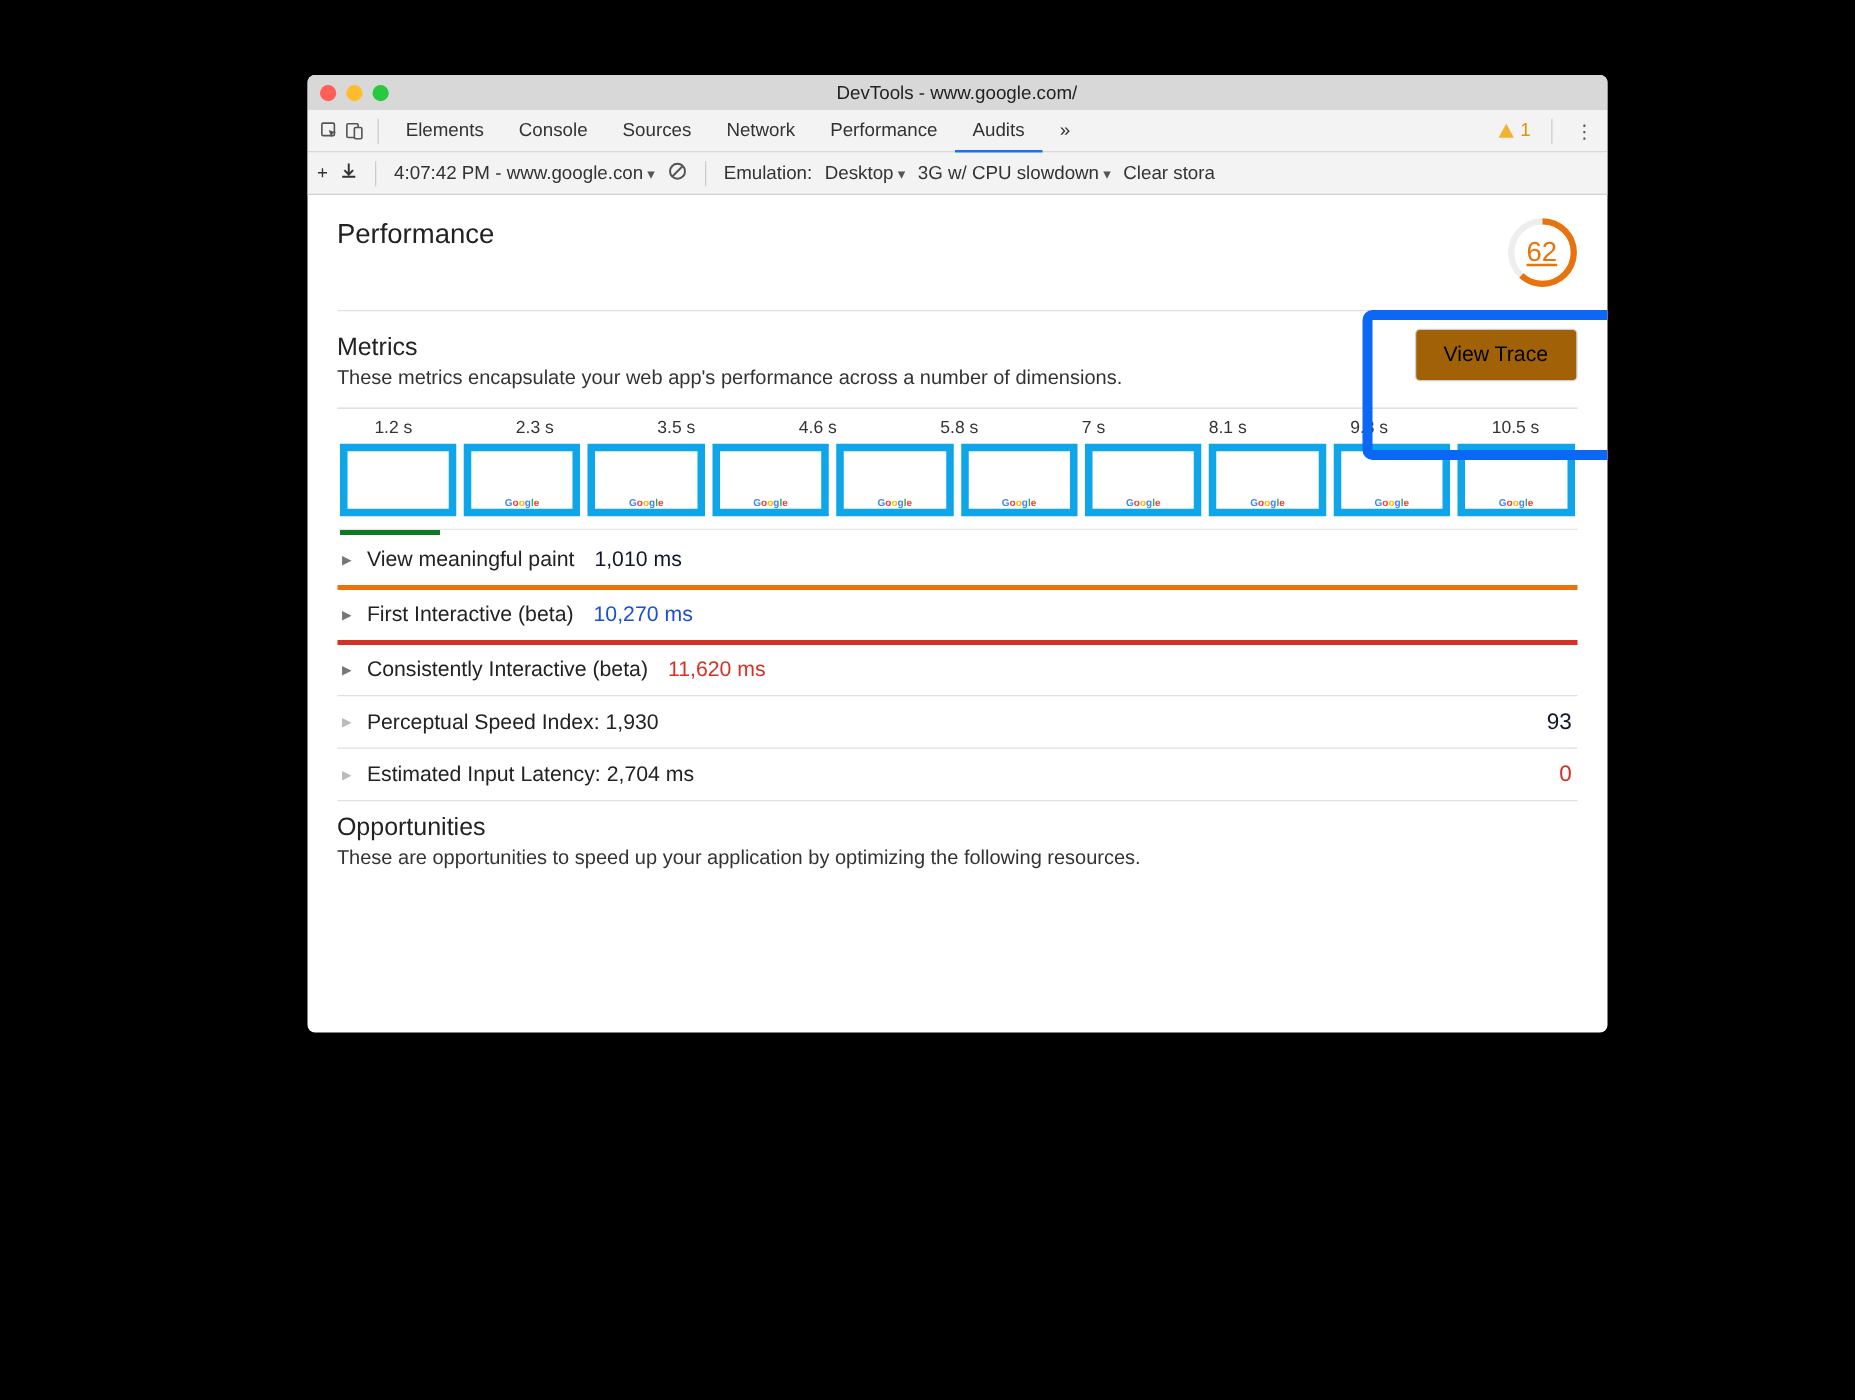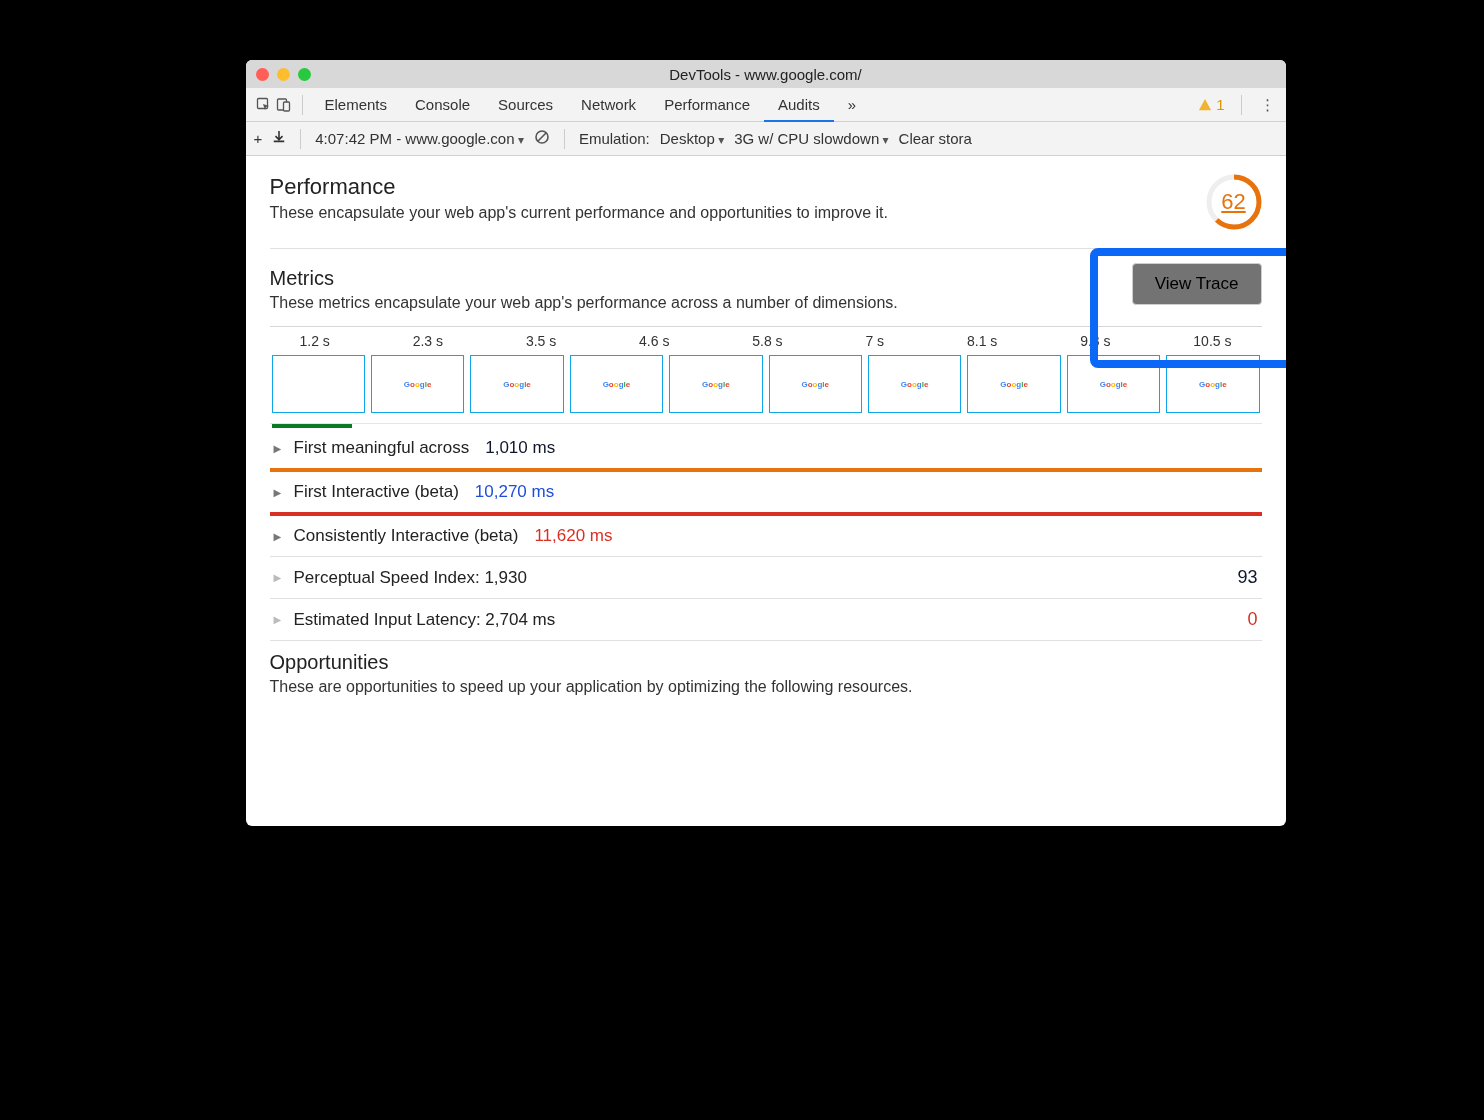--- a/index.html
+++ b/index.html
@@ -108,21 +108,21 @@
   font-size: 22px; color: #e8730c; font-weight: 400; text-decoration: underline;
 }
 .metrics-header {
   display: flex;
   justify-content: space-between;
   align-items: flex-start;
   padding-top: 18px;
 }
 .view-trace {
   border: 1px solid #cfcfcf;
-  background: #737373;
+  background: #a16207;
   border-radius: 4px;
   padding: 10px 22px;
   font-size: 17px;
   cursor: pointer;
   margin-top: -4px;
 }
 .highlight {
   position: absolute;
   border: 8px solid #0b68f6;
   border-radius: 8px;
@@ -141,26 +141,26 @@
 }
 .thumbs {
   display: flex;
   gap: 6px;
   padding: 4px 2px 10px 2px;
   border-bottom: 1px solid #e6e6e6;
 }
 .thumb {
   flex: 1;
   height: 58px;
-  border: 1px solid #0ea5e9;
+  border: 6px solid #0ea5e9;
   background: #fff;
   display: flex;
   flex-direction: column;
   align-items: center;
-  justify-content: center;
+  justify-content: flex-end;
   font-size: 6px;
   color: #999;
 }
 .thumb.blank { background: #fff; }
 .thumb .glogo { font-size: 8px; font-weight: bold; }
 .thumb .glogo .b { color:#4285f4 } .thumb .glogo .r { color:#ea4335 } .thumb .glogo .y { color:#fbbc05 } .thumb .glogo .g { color:#34a853 }
 .metric-row {
   display: flex;
   align-items: center;
   padding: 10px 4px;
@@ -246,21 +246,20 @@
     <div class="dropdown">Desktop</div>
     <div class="dropdown">3G w/ CPU slowdown</div>
     <div>Clear stora</div>
   </div>
 
   <div class="content pos-rel">
 
     <div class="section-header">
       <div>
         <div class="section-title">Performance</div>
-        <div class="section-sub">These encapsulate your web app's current performance and opportunities to improve it.</div>
       </div>
       <div class="score-ring">
         <svg width="56" height="56">
           <circle cx="28" cy="28" r="25" stroke="#eee" stroke-width="5" fill="none"></circle>
           <circle cx="28" cy="28" r="25" stroke="#e8730c" stroke-width="5" fill="none" stroke-dasharray="157" stroke-dashoffset="60"></circle>
         </svg>
         <div class="num">62</div>
       </div>
     </div>
 
@@ -315,21 +314,21 @@
         <div class="thumb">
             <span class="glogo"><span class="b">G</span><span class="r">o</span><span class="y">o</span><span class="b">g</span><span class="g">l</span><span class="r">e</span></span>
           </div>
       </div>
     </div>
 
     <div>
       <div class="bar-green"></div>
       <div class="metric-row">
         <span class="tri">▶</span>
-        <span>First meaningful across</span>
+        <span>View meaningful paint</span>
         <span class="val-green">1,010 ms</span>
       </div>
       <div class="bar-orange"></div>
       <div class="metric-row">
         <span class="tri">▶</span>
         <span>First Interactive (beta)</span>
         <span class="val-orange">10,270 ms</span>
       </div>
       <div class="bar-red"></div>
       <div class="metric-row">

